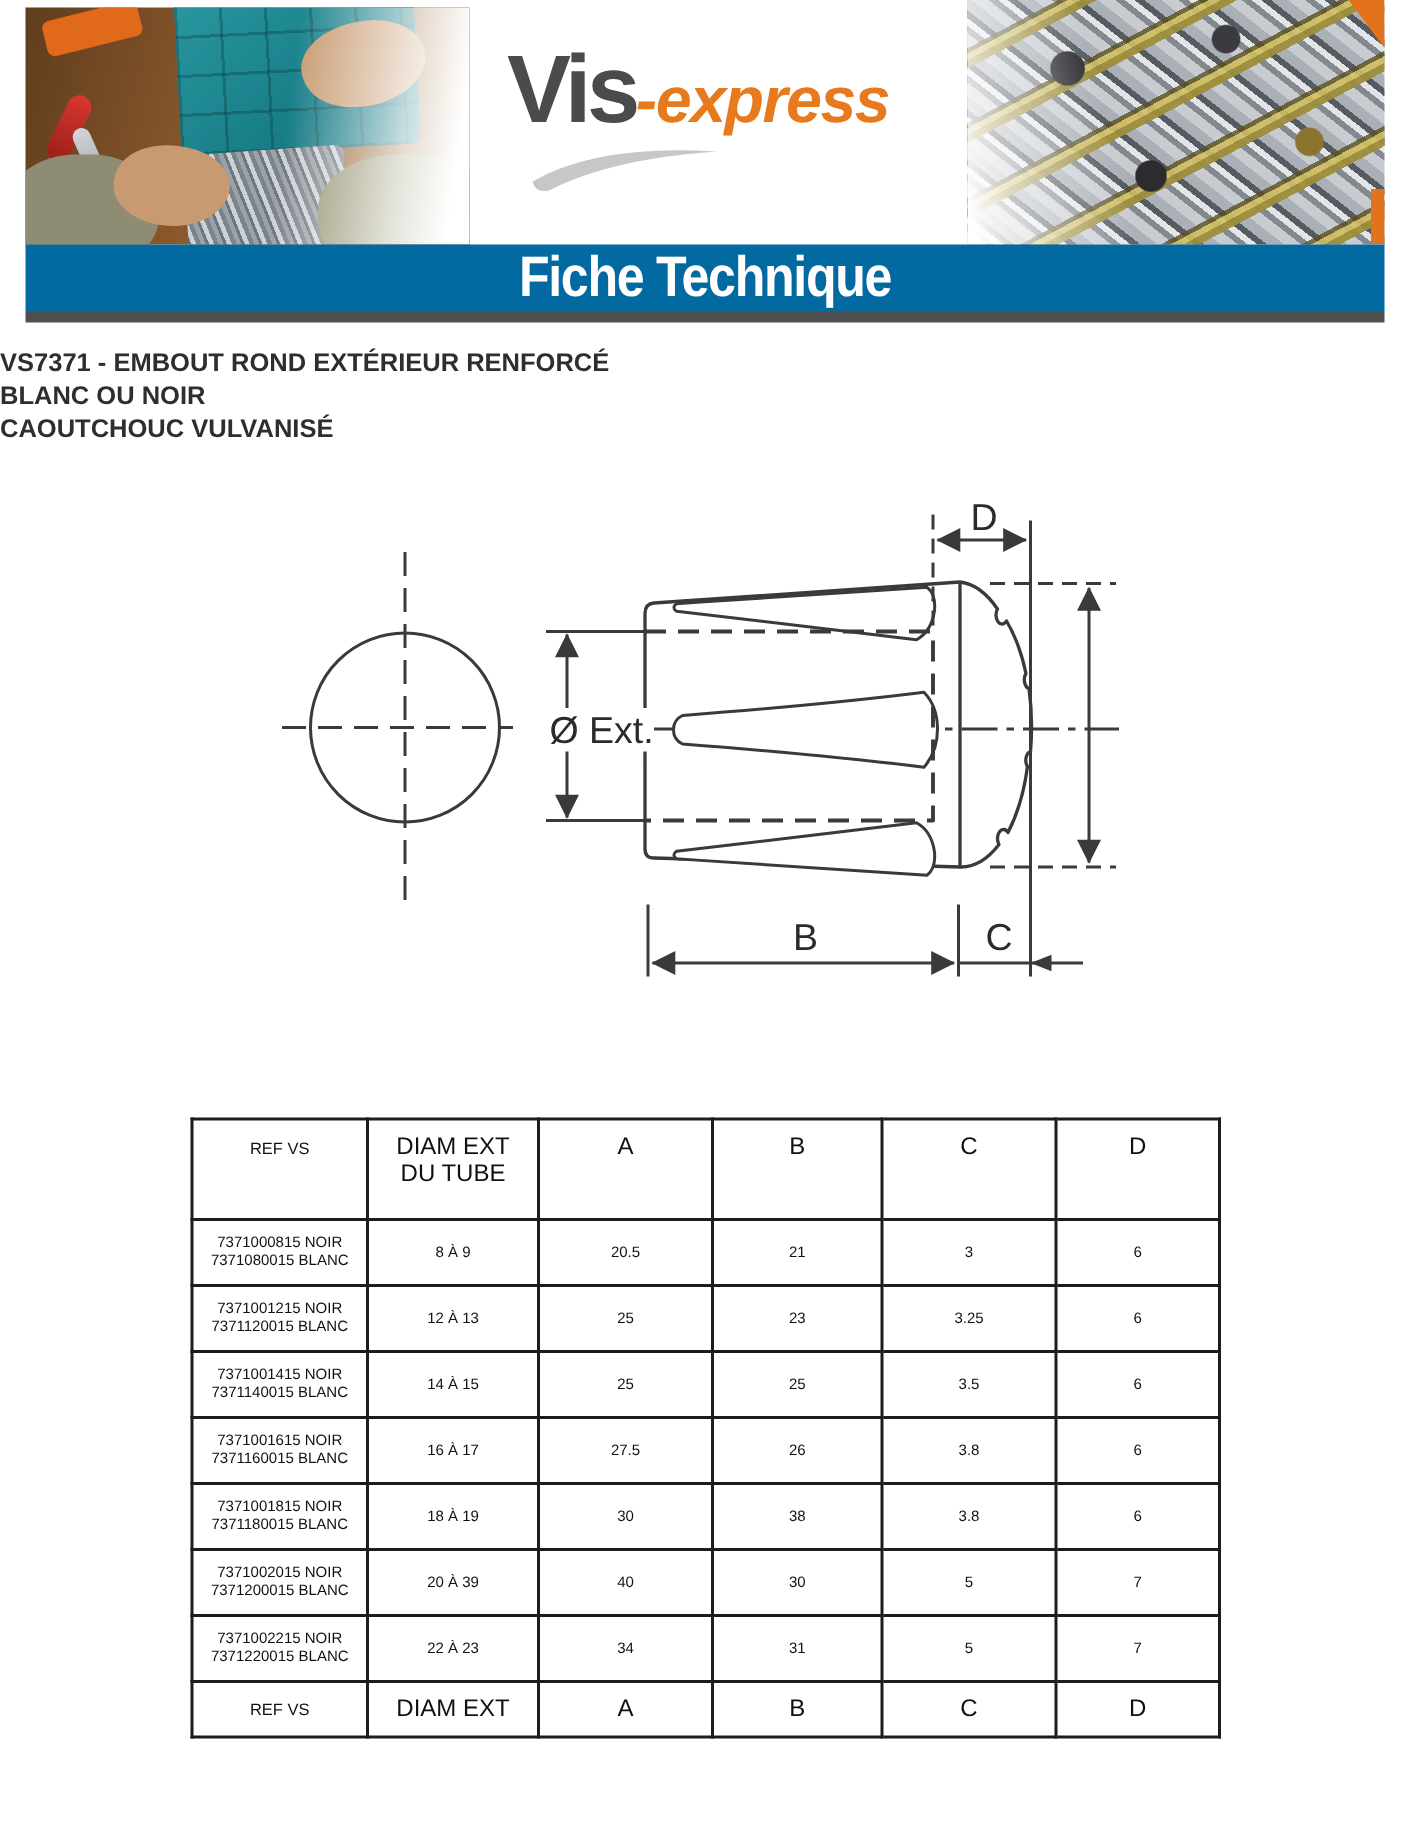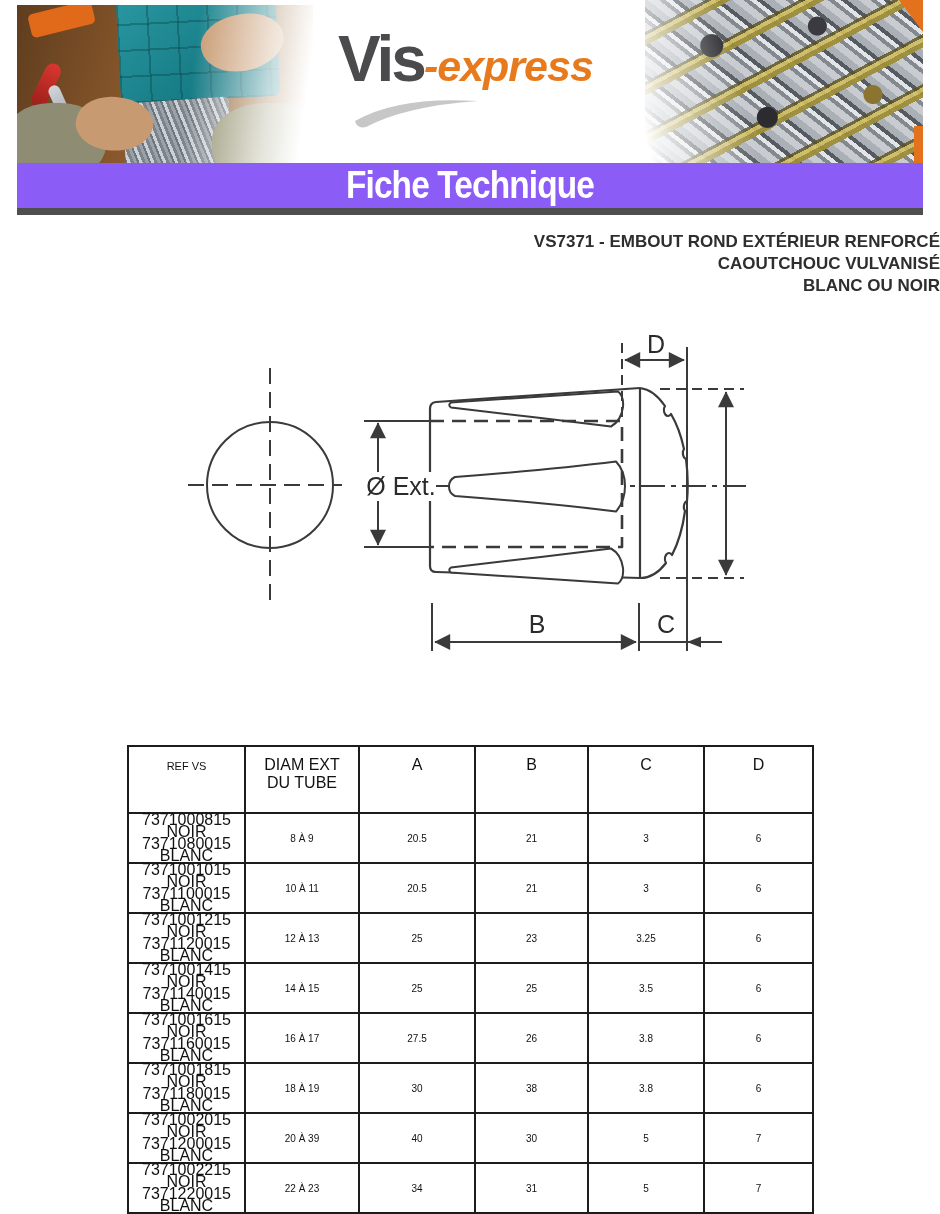--- a/index.html
+++ b/index.html
@@ -40,39 +40,39 @@
   .pr-orange-corner{position:absolute;right:0;top:0;width:0;height:0;
      border-left:24px solid transparent;border-top:32px solid #e4711c;}
   .pr-orange-edge{position:absolute;right:0;top:126px;width:9px;height:37px;background:#e4711c;}
   
   .logo{position:absolute;left:338px;top:22px;width:270px;height:110px;}
   .logo-text{position:absolute;left:0;top:0;white-space:nowrap;}
   .logo-vis{font-size:64px;font-weight:700;color:#4b4b4d;letter-spacing:-3px;}
   .logo-express{font-size:43px;font-weight:700;font-style:italic;color:#e87a1e;letter-spacing:-1px;}
   .logo-swoosh{position:absolute;left:12px;top:72px;}
   
-  .banner{position:absolute;left:17px;top:163px;width:906px;height:45px;background:#8b5cf6;
+  .banner{position:absolute;left:17px;top:163px;width:906px;height:45px;background:#0369a1;
      display:flex;align-items:center;justify-content:center;}
   .banner-text{display:inline-block;color:#fff;font-size:38px;font-weight:800;letter-spacing:-1px;
      transform:scaleX(.88);}
   .gray-strip{position:absolute;left:17px;top:208px;width:906px;height:7px;background:#4e4e4e;}
   
-  .title{position:absolute;left:0;top:231px;width:940px;text-align:right;
+  .title{position:absolute;left:0;top:231px;width:940px;text-align:left;
      font-size:17px;font-weight:600;color:#2e2e2e;line-height:22px;}
   
   .drawing{position:absolute;left:170px;top:325px;}
   .drawing text{font-family:"Liberation Sans","DejaVu Sans",sans-serif;font-size:25px;fill:#2b2b2b;}
   
   .spec-table{position:absolute;left:127px;top:745px;width:685px;border-collapse:collapse;table-layout:fixed;padding-left:36px;}
   .spec-table td,.spec-table th{border:2px solid #1c1c1c;text-align:center;vertical-align:middle;
      padding:0;color:#111;font-weight:400;}
   .spec-table thead th{height:52px;vertical-align:top;padding-top:9px;font-size:16px;}
   .spec-table thead th.h-ref{font-size:11px;padding-top:13px;}
   .spec-table tbody td{height:42px;font-size:10px;}
-  .spec-table td.c-ref{font-size:16px;line-height:12px;}
+  .spec-table td.c-ref{font-size:10px;line-height:12px;}
   .spec-table tfoot td{height:35px;font-size:16px;}
   .spec-table tfoot td.c-ref{font-size:11px;}
 </style>
 </head>
 <body>
 
 <div class="page">
 
   <div class="photo photo-left">
     <div class="blob pl-clamp"></div>
@@ -100,22 +100,22 @@
     </svg>
   </div>
 
   <div class="banner">
     <span class="banner-text">Fiche Technique</span>
   </div>
   <div class="gray-strip"></div>
 
   <div class="title">
     <div>VS7371 - EMBOUT ROND EXTÉRIEUR RENFORCÉ</div>
+    <div>BLANC OU NOIR</div>
     <div>CAOUTCHOUC VULVANISÉ</div>
-    <div>BLANC OU NOIR</div>
   </div>
 
   <svg class="drawing" width="580" height="350" viewBox="0 0 580 350">
     <defs>
       <marker id="ah" viewBox="0 0 10 10" refX="9.5" refY="5" markerWidth="11" markerHeight="8" orient="auto-start-reverse">
         <path d="M0,0 L10,5 L0,10 z" fill="#3a3a3a"></path>
       </marker>
     </defs>
 
     <g stroke="#3a3a3a" stroke-width="2" fill="none">
@@ -194,31 +194,20 @@
           <div>7371080015 BLANC</div>
         </td>
         <td>8 À 9</td>
         <td>20.5</td>
         <td>21</td>
         <td>3</td>
         <td>6</td>
       </tr>
       <tr>
         <td class="c-ref">
-          <div>7371001015 NOIR</div>
-          <div>7371100015 BLANC</div>
-        </td>
-        <td>10 À 11</td>
-        <td>20.5</td>
-        <td>21</td>
-        <td>3</td>
-        <td>6</td>
-      </tr>
-      <tr>
-        <td class="c-ref">
           <div>7371001215 NOIR</div>
           <div>7371120015 BLANC</div>
         </td>
         <td>12 À 13</td>
         <td>25</td>
         <td>23</td>
         <td>3.25</td>
         <td>6</td>
       </tr>
       <tr>

